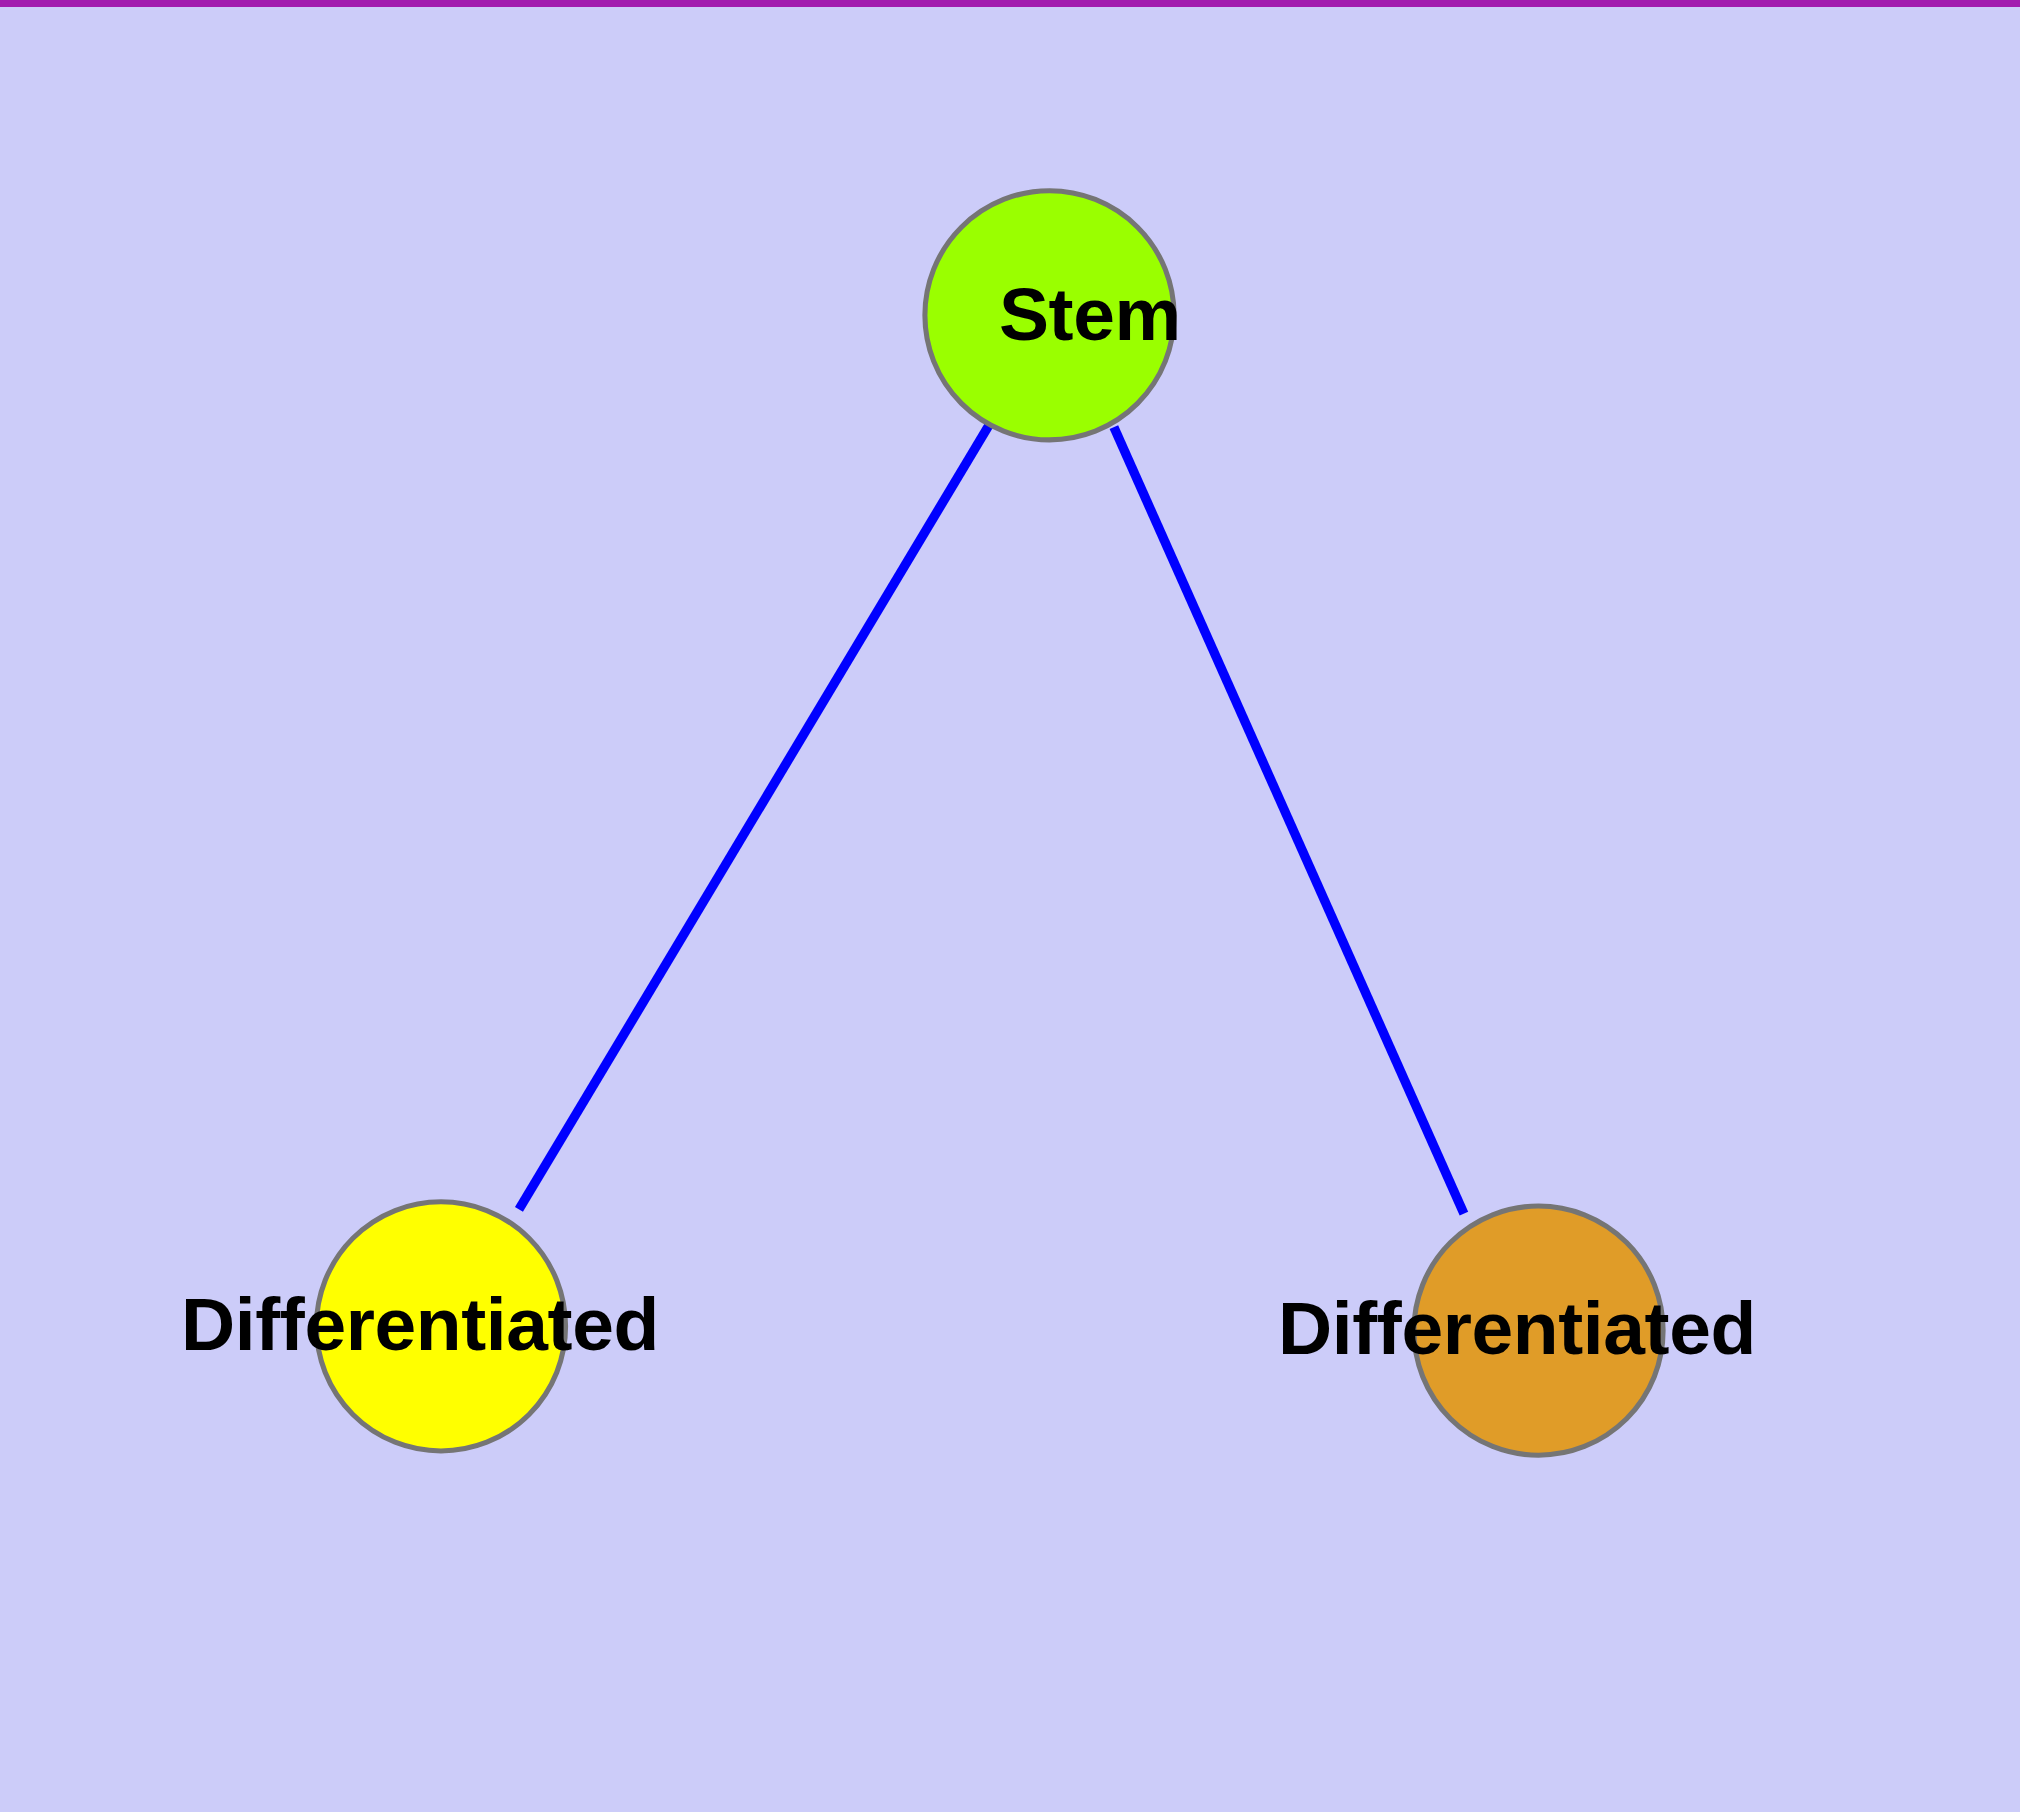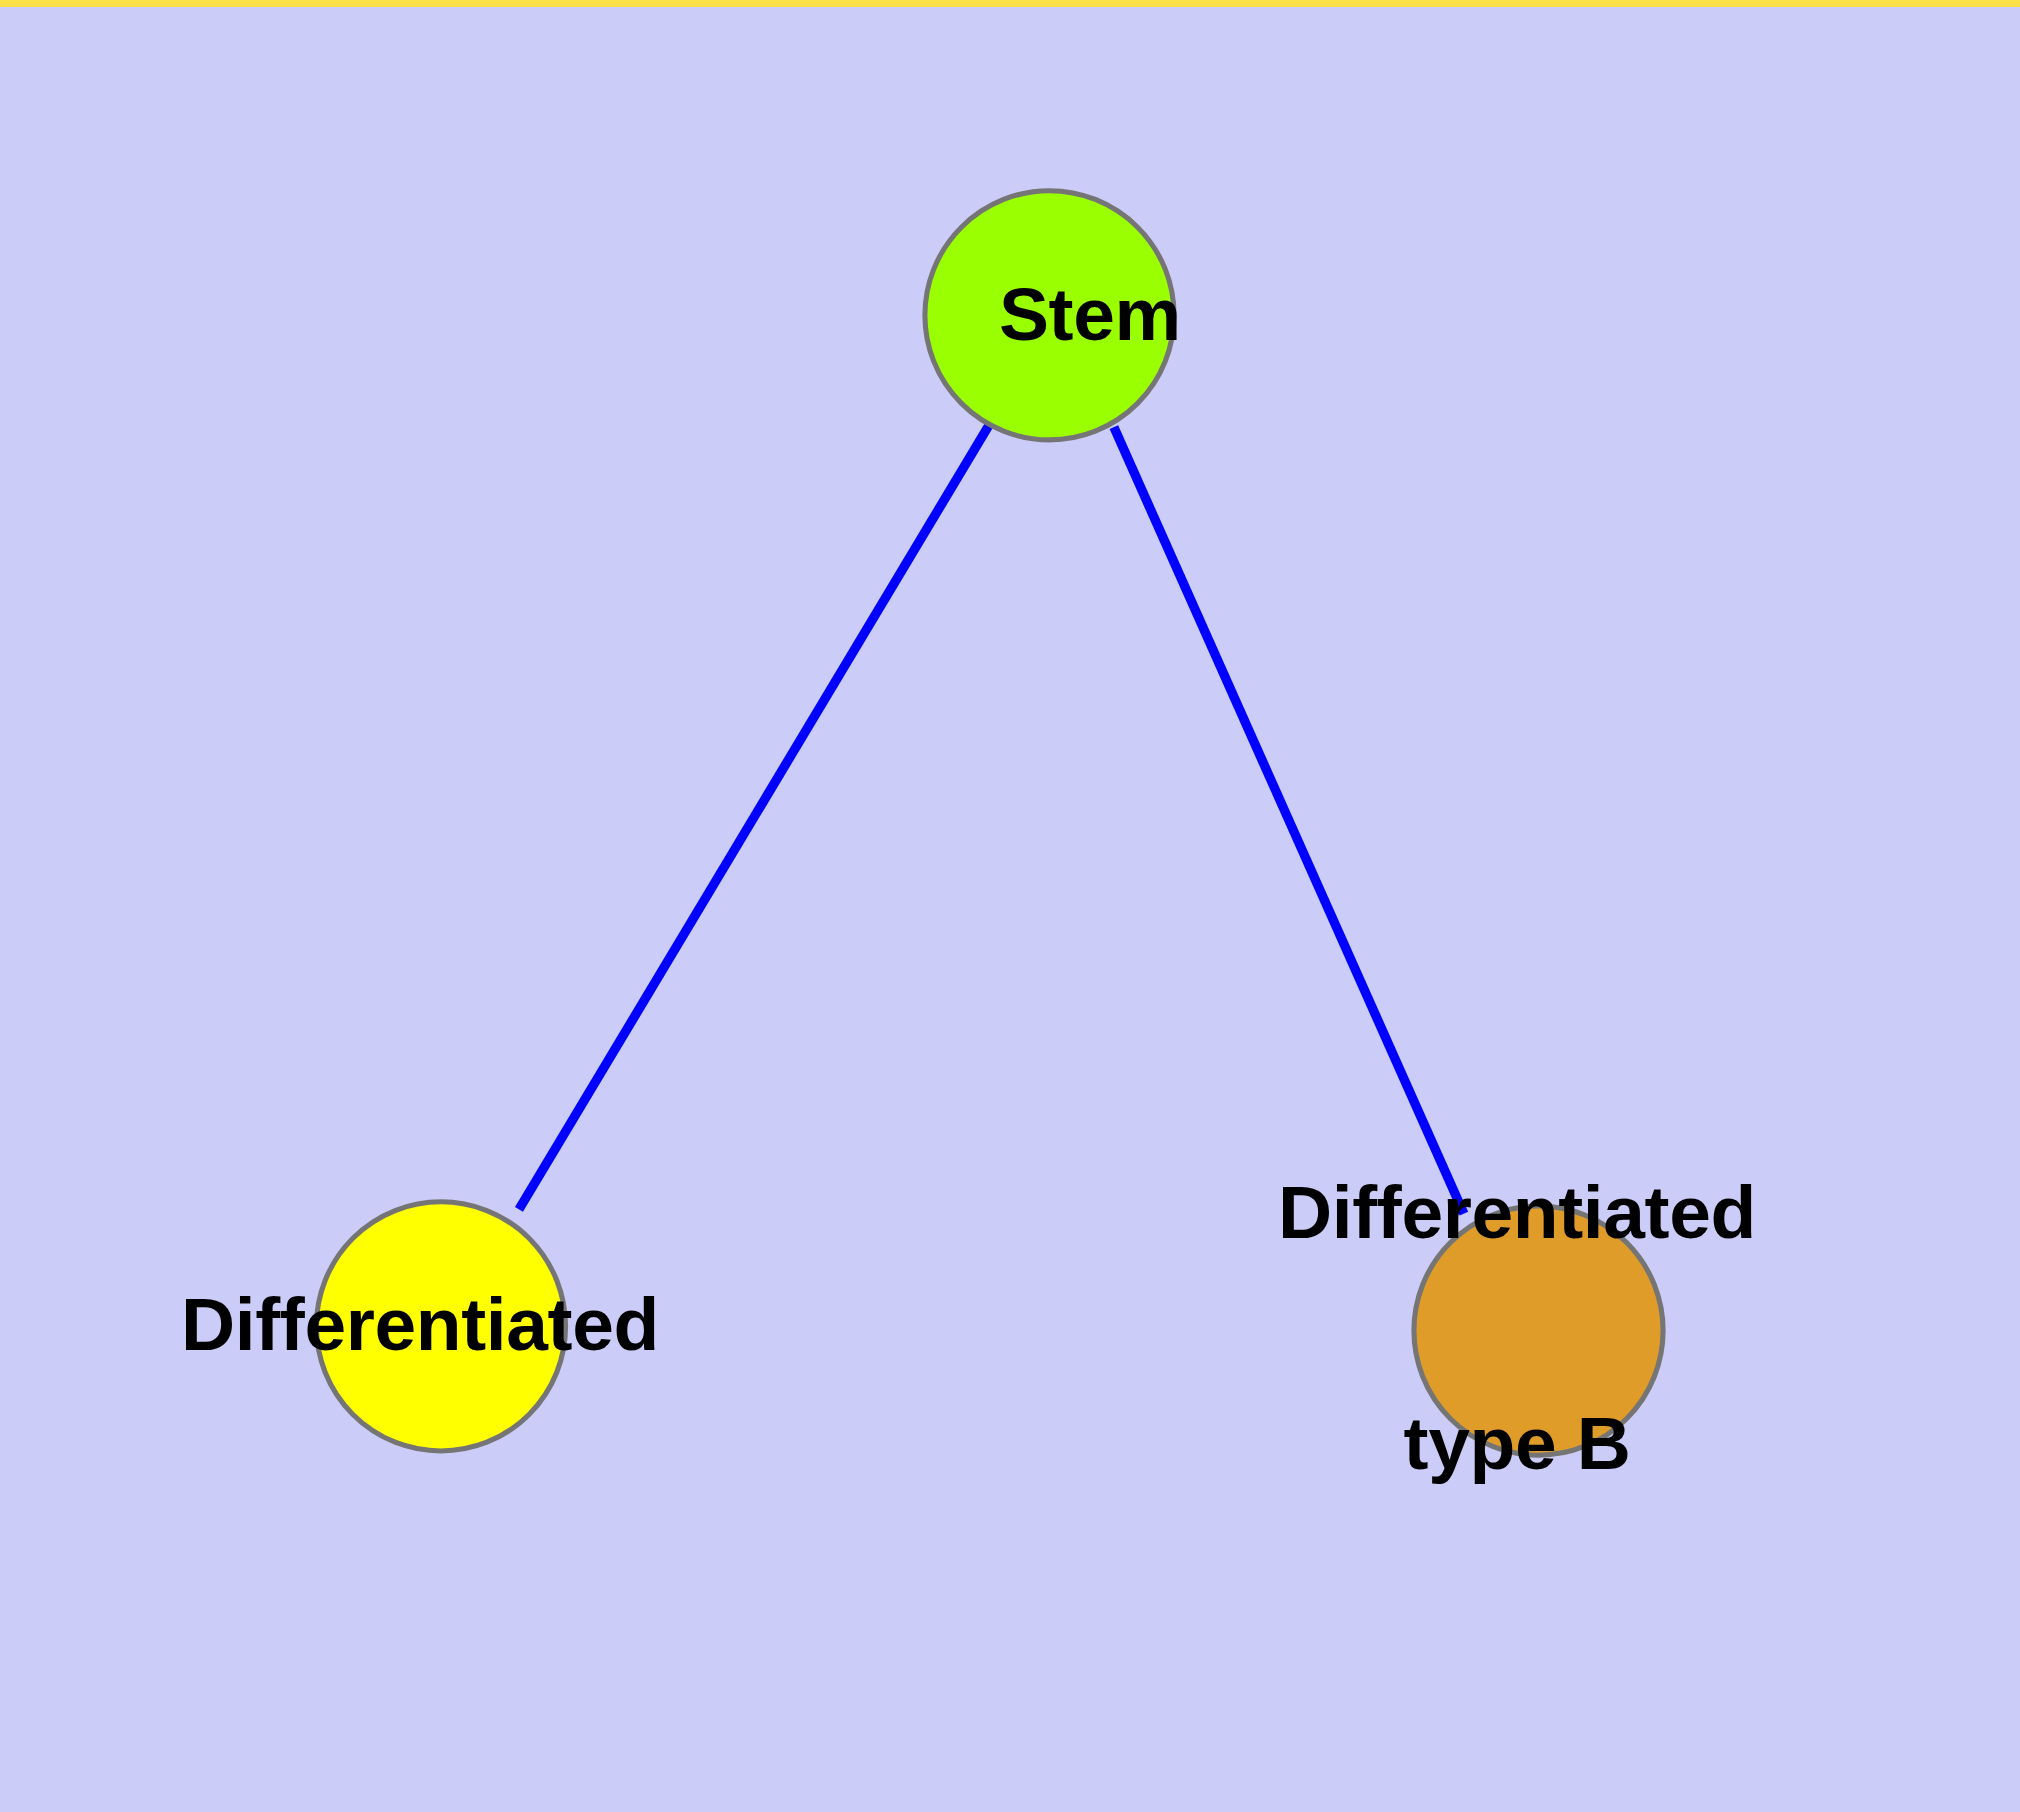--- a/index.html
+++ b/index.html
@@ -6,21 +6,21 @@
   html, body {
     margin: 0;
     padding: 0;
     background: #ffffff;
   }
   #canvas {
     position: relative;
     width: 2021px;
     height: 1812px;
     overflow: hidden;
-    background: #fde047;
+    background: #a21caf;
     font-family: "Liberation Sans", "DejaVu Sans", sans-serif;
   }
   #plot-area {
     position: absolute;
     left: 0;
     top: 6.8px;
     width: 2021px;
     height: 1805px;
     background: #ccccf9;
   }
@@ -68,17 +68,16 @@
   <div class="node-label" style="left:1049px; top:315px;">
     <span>Stem</span>
   </div>
 
   <div class="node-label" style="left:420px; top:1324px;">
     <div>Differentiated</div>
   </div>
 
   <div class="node-label" style="left:1517px; top:1328px;">
     <div>Differentiated</div>
-    <div>type B</div>
   </div>
 
 </div>
 
 
 </body></html>

